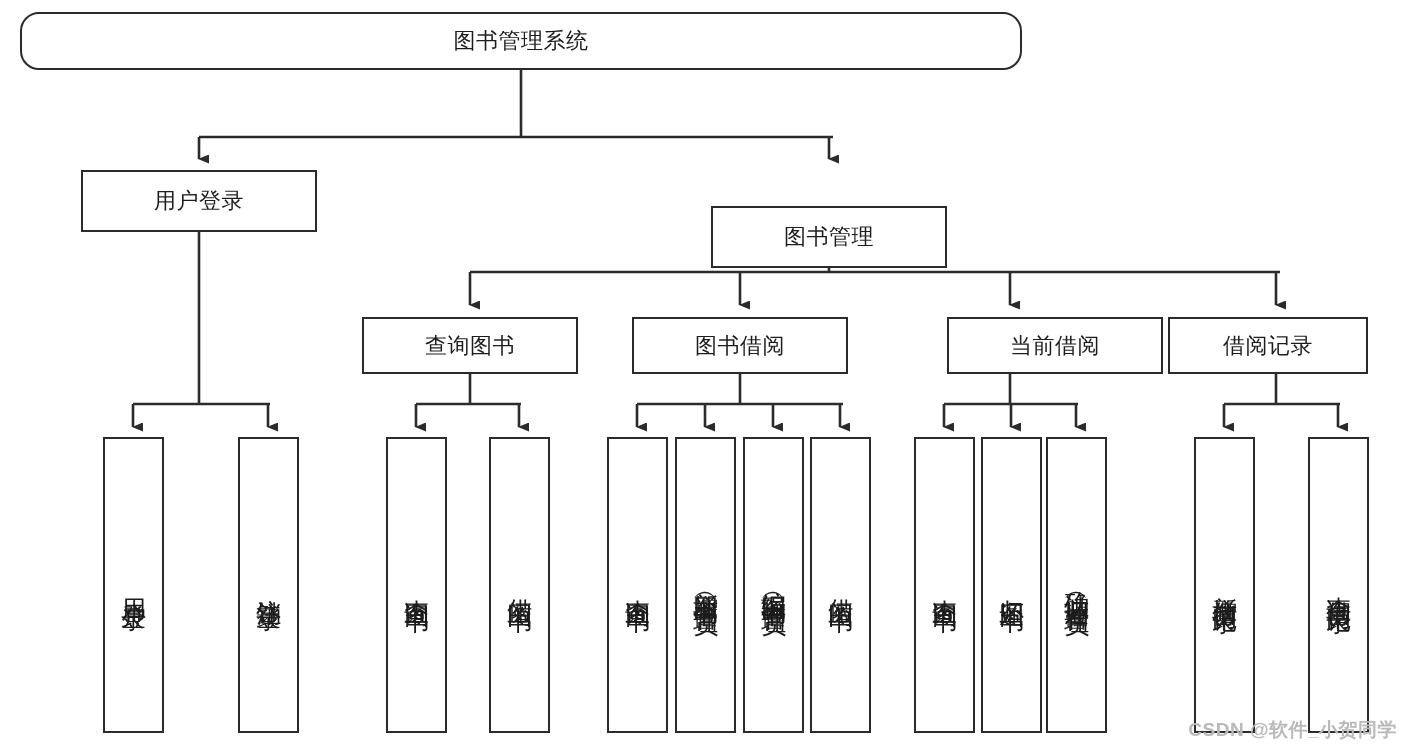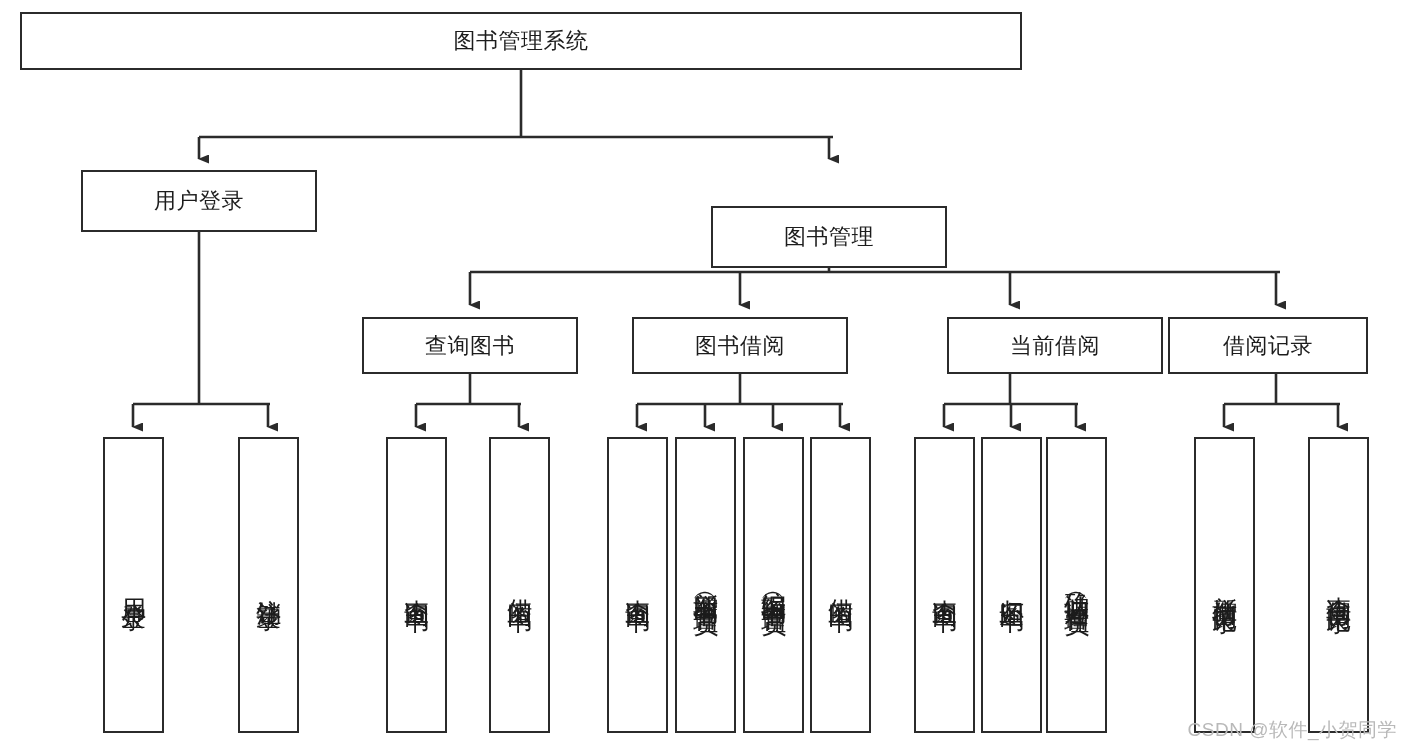--- a/index.html
+++ b/index.html
@@ -60,20 +60,21 @@
   }
   #watermark {
     position: absolute;
     right: 8px;
     bottom: 4px;
     font-size: 19px;
     color: #b9b9b9;
     letter-spacing: 0.5px;
     white-space: nowrap;
     font-family: "Liberation Sans", "DejaVu Sans", sans-serif;
+    font-weight: bold;
   }
 </style>
 </head>
 <body>
 
 <div id="canvas">
 
   <svg class="connectors" viewBox="0 0 1405 747" xmlns="http://www.w3.org/2000/svg">
     <defs>
       <marker id="arrow" markerWidth="9" markerHeight="11" refX="4.5" refY="10" orient="auto" markerUnits="userSpaceOnUse">
@@ -143,21 +144,21 @@
     <g stroke="#2b2b2b" stroke-width="2.6" fill="none">
       <path d="M1276,374 L1276,404"></path>
       <path d="M1224,404 L1340,404"></path>
     </g>
     <g stroke="#2b2b2b" stroke-width="2.6" fill="none" marker-end="url(#arrow)">
       <path d="M1224,404 L1224,427"></path>
       <path d="M1338,404 L1338,427"></path>
     </g>
   </svg>
 
-  <div class="node horiz" style="left:20px; top:12px; width:1002px; height:58px;">
+  <div class="node horiz" style="left:20px; top:12px; width:1002px; height:58px;border-radius:19px;">
     <span class="label">图书管理系统</span>
   </div>
 
   <div class="node horiz" style="left:81px; top:170px; width:236px; height:62px;">
     <span class="label">用户登录</span>
   </div>
   <div class="node horiz" style="left:711px; top:170px; width:236px; height:62px;margin-top:36px;">
     <span class="label">图书管理</span>
   </div>
 

